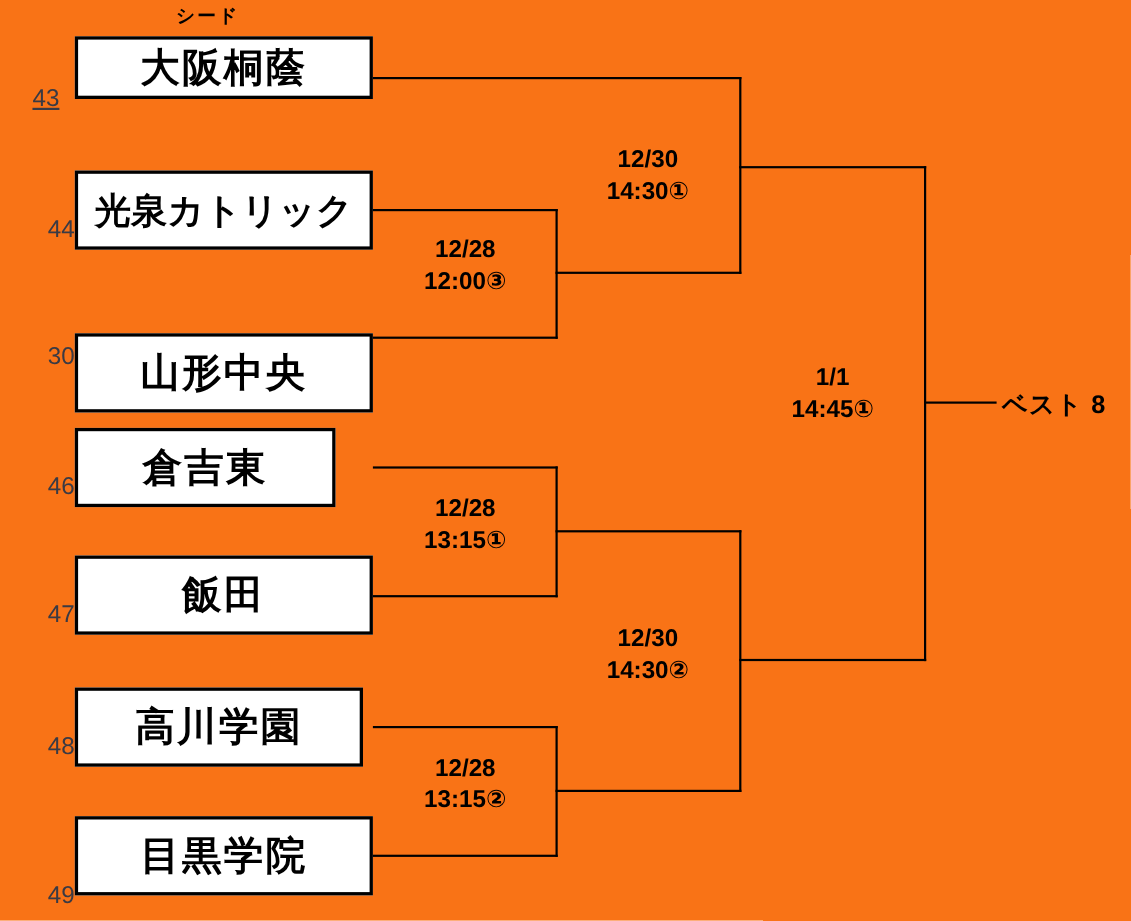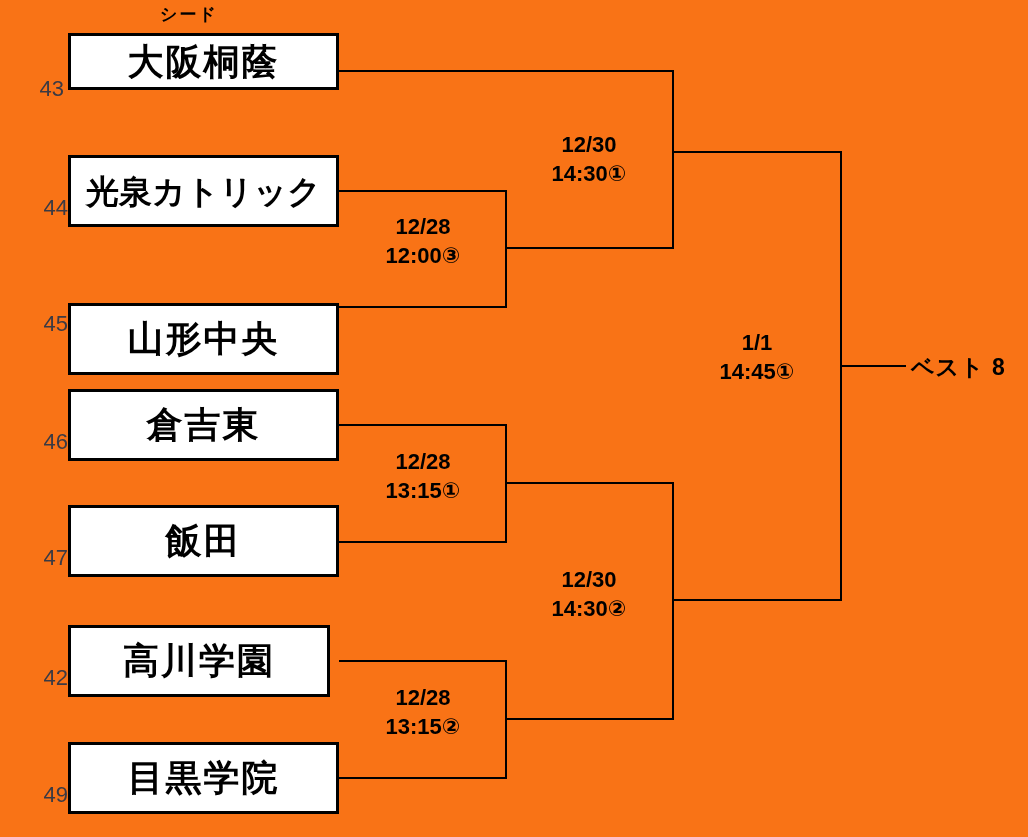--- a/index.html
+++ b/index.html
@@ -99,51 +99,51 @@
 </head>
 <body>
 
 <div id="bracket">
 
   <div class="header-label" style="left:160px; top:3px;">シード</div>
 
   <div class="team-box" style="left:68px; top:33px; width:271px; height:57px;">
     <span class="team-name">大阪桐蔭</span>
   </div>
-  <div class="seed-num" style="left:34px; top:78px;">43</div>
+  <div class="seed-num" style="left:24px; top:78px;text-decoration:underline;">43</div>
 
   <div class="team-box" style="left:68px; top:155px; width:271px; height:72px;">
     <span class="team-name narrow">光泉カトリック</span>
   </div>
   <div class="seed-num" style="left:38px; top:197px;">44</div>
 
   <div class="team-box" style="left:68px; top:271px; width:271px; height:72px;margin-top:32px;">
     <span class="team-name">山形中央</span>
   </div>
-  <div class="seed-num" style="left:38px; top:313px;">45</div>
-
-  <div class="team-box" style="left:68px; top:389px; width:271px; height:72px;">
+  <div class="seed-num" style="left:38px; top:313px;">30</div>
+
+  <div class="team-box" style="left:68px; top:389px; width:237px; height:72px;">
     <span class="team-name">倉吉東</span>
   </div>
   <div class="seed-num" style="left:38px; top:431px;">46</div>
 
   <div class="team-box" style="left:68px; top:505px; width:271px; height:72px;">
     <span class="team-name">飯田</span>
   </div>
   <div class="seed-num" style="left:38px; top:547px;">47</div>
 
   <div class="team-box" style="left:68px; top:625px; width:262px; height:72px;">
     <span class="team-name">高川学園</span>
   </div>
-  <div class="seed-num" style="left:38px; top:667px;">42</div>
+  <div class="seed-num" style="left:38px; top:667px;">48</div>
 
   <div class="team-box" style="left:68px; top:742px; width:271px; height:72px;">
     <span class="team-name">目黒学院</span>
   </div>
-  <div class="seed-num" style="left:38px; top:784px;">49</div>
+  <div class="seed-num" style="left:38px; top:803px;">49</div>
 
   <div class="hline" style="left:339px; top:190px; width:168px;"></div>
   <div class="hline" style="left:339px; top:306px; width:168px;"></div>
   <div class="vline" style="left:505px; top:190px; height:118px;"></div>
 
   <div class="hline" style="left:339px; top:424px; width:168px;"></div>
   <div class="hline" style="left:339px; top:541px; width:168px;"></div>
   <div class="vline" style="left:505px; top:424px; height:119px;"></div>
 
   <div class="hline" style="left:339px; top:660px; width:168px;"></div>

